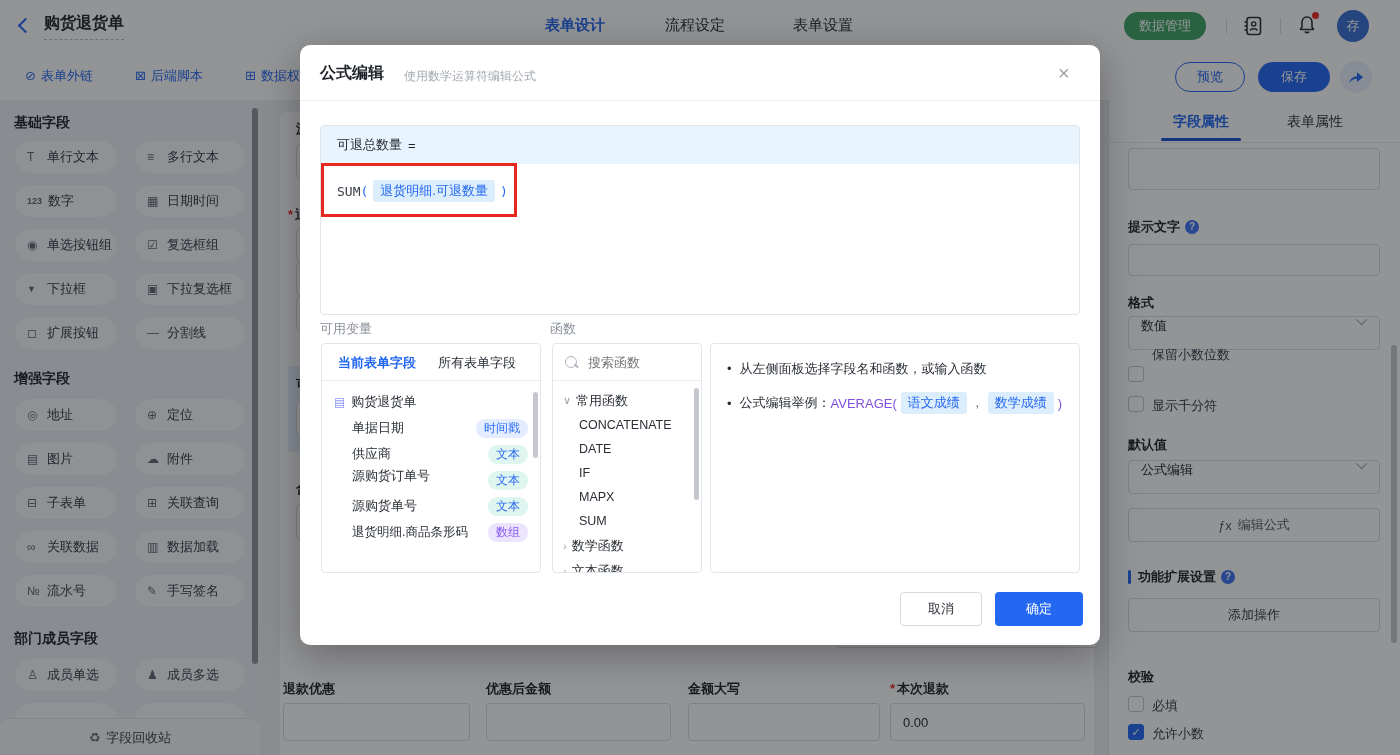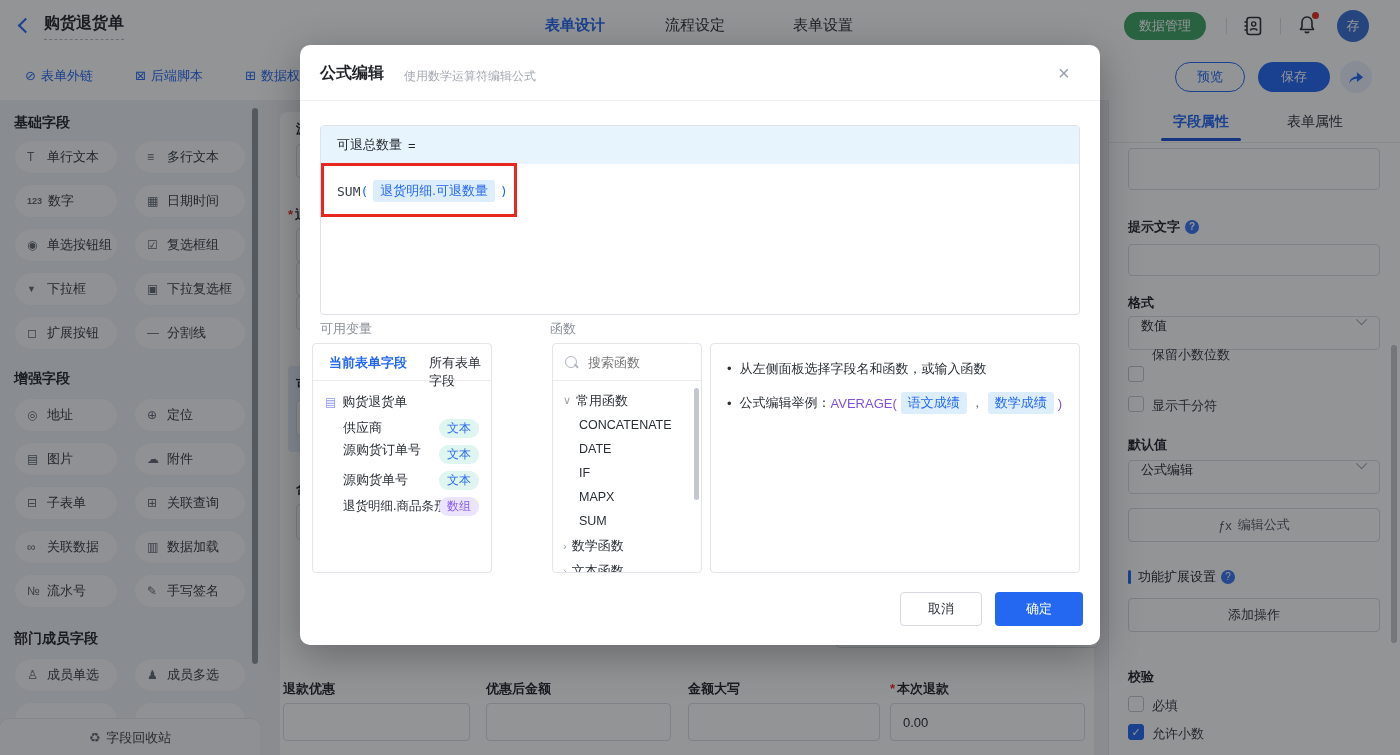--- a/index.html
+++ b/index.html
@@ -284,21 +284,21 @@
   <div class="abs plabel" style="left:1128px;top:436px;text-align:right;">默认值</div>
   <div class="abs select" style="left:1128px;top:460px;width:252px;height:34px;">
       <span>公式编辑</span>
       <span class="chev-d"></span>
     </div>
   <div class="abs wbtn" style="left:1128px;top:508px;width:252px;height:34px;">
       <span style="margin-right:6px;">ƒx</span>
       <span>编辑公式</span>
     </div>
   <div class="abs secbar" style="left:1128px;top:570px;"></div>
-  <div class="abs plabel" style="left:1138px;top:568px;font-weight:400;"><span>功能扩展设置</span><span class="help">?</span></div>
+  <div class="abs plabel" style="left:1138px;top:568px;font-weight:700;"><span>功能扩展设置</span><span class="help">?</span></div>
   <div class="abs wbtn" style="left:1128px;top:598px;width:252px;height:34px;color:#333a42;">添加操作</div>
   <div class="abs plabel" style="left:1128px;top:668px;">校验</div>
   <div class="abs cb" style="left:1128px;top:696px;"></div>
   <div class="abs cblabel" style="left:1152px;top:697px;">必填</div>
   <div class="abs cb checked" style="left:1128px;top:724px;">✓</div>
   <div class="abs cblabel" style="left:1152px;top:725px;">允许小数</div>
   <div class="rp-thumb"></div>
 
   <div class="dim"></div>
 
@@ -318,28 +318,32 @@
           <span class="code" style="color:#2468f2;margin-right:5px;">(</span>
           <span class="chip">退货明细.可退数量</span>
           <span class="code" style="color:#2468f2;margin-left:5px;">)</span>
       </div>
     </div>
     <div class="red-annot"></div>
 
     <div class="abs pane-label" style="left:20px;top:275px;">可用变量</div>
     <div class="abs pane-label" style="left:250px;top:275px;">函数</div>
 
-    <div class="pane" style="left:12px;width:180px;">
+    <div class="pane" style="left:21px;width:220px;">
       <div style="position:relative;height:36px;border-bottom:1px solid #ececec;">
         <span class="vtab active" style="position:absolute;left:16px;top:10px;">当前表单字段</span>
         <span class="vtab" style="position:absolute;left:116px;top:10px;">所有表单字段</span>
       </div>
       <div style="position:relative;height:26px;margin-top:8px;padding-left:12px;display:flex;align-items:center;">
           <span class="doc-ic">▤</span>
           <span class="vrow-name">购货退货单</span>
+        </div>
+      <div style="position:relative;height:26px;padding-left:30px;display:flex;align-items:center;">
+          <span class="vrow-name">单据日期</span>
+          <span class="badge time" style="top:4px;">时间戳</span>
         </div>
       <div style="position:relative;height:26px;padding-left:30px;display:flex;align-items:center;">
           <span class="vrow-name">供应商</span>
           <span class="badge text" style="top:4px;">文本</span>
         </div>
       <div style="position:relative;height:26px;padding-left:30px;display:flex;">
           <span class="vrow-name">源购货订单号</span>
           <span class="badge text" style="top:4px;">文本</span>
         </div>
       <div style="position:relative;height:26px;padding-left:30px;display:flex;align-items:center;">

